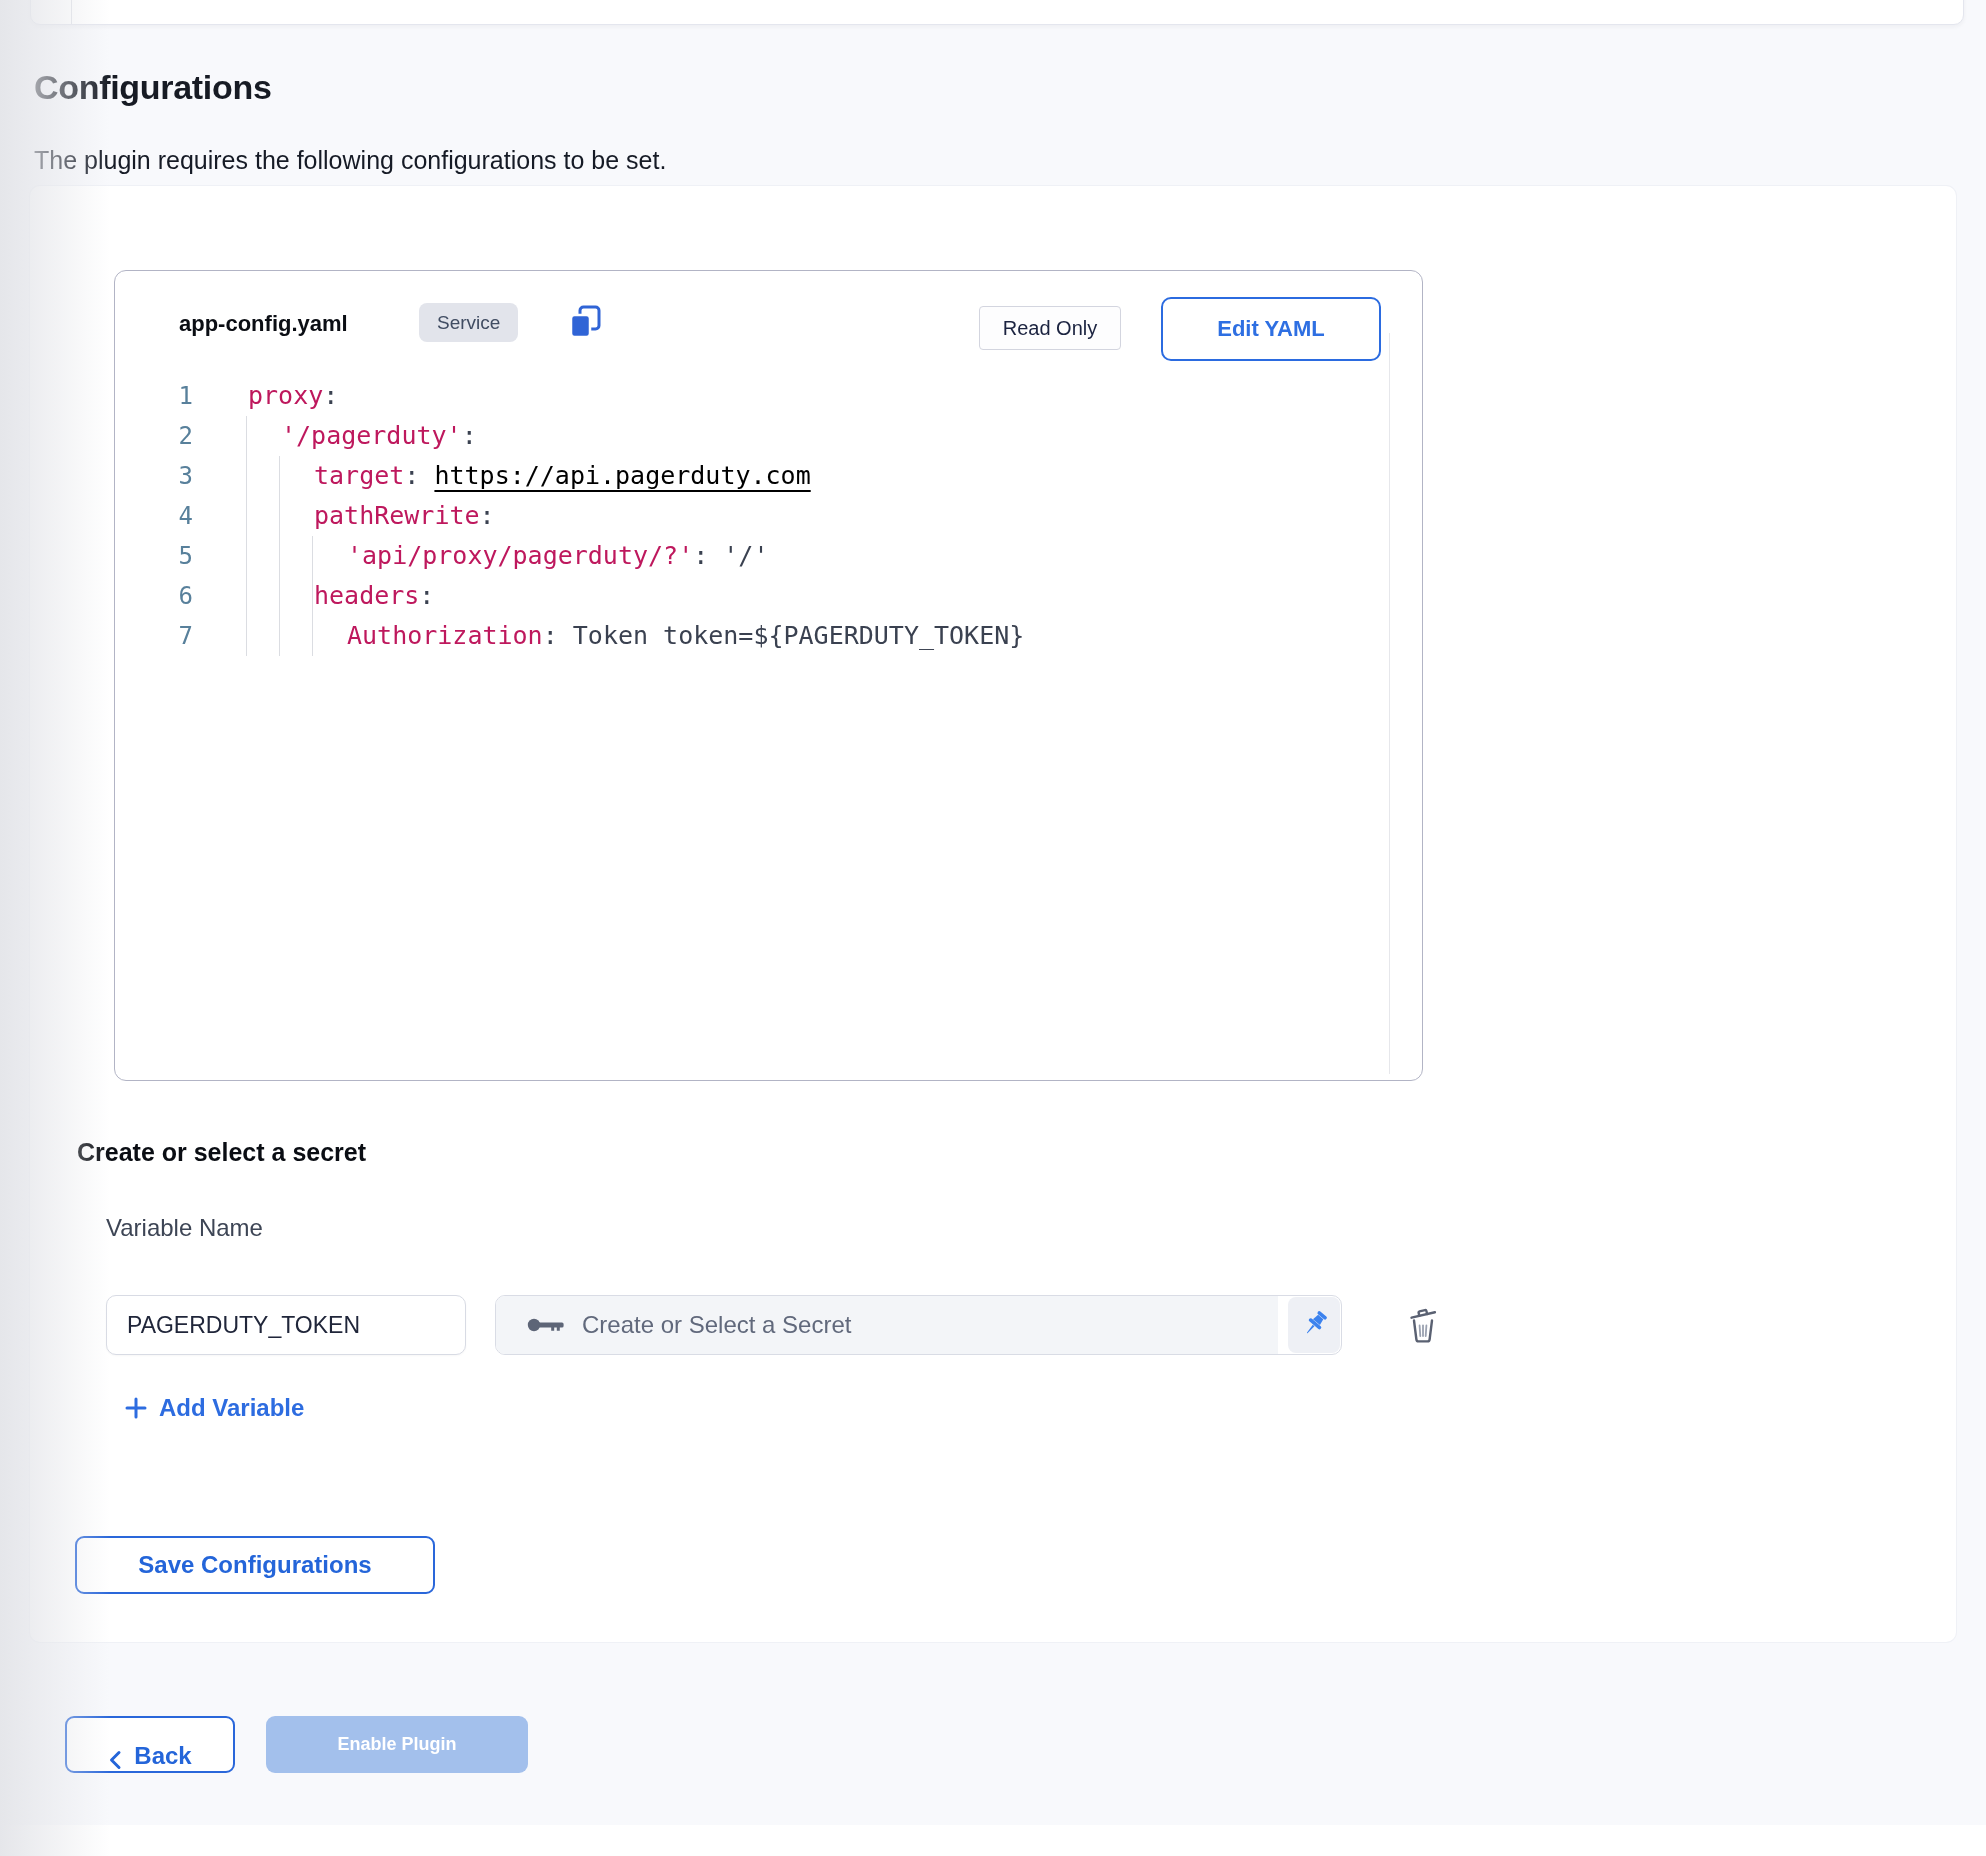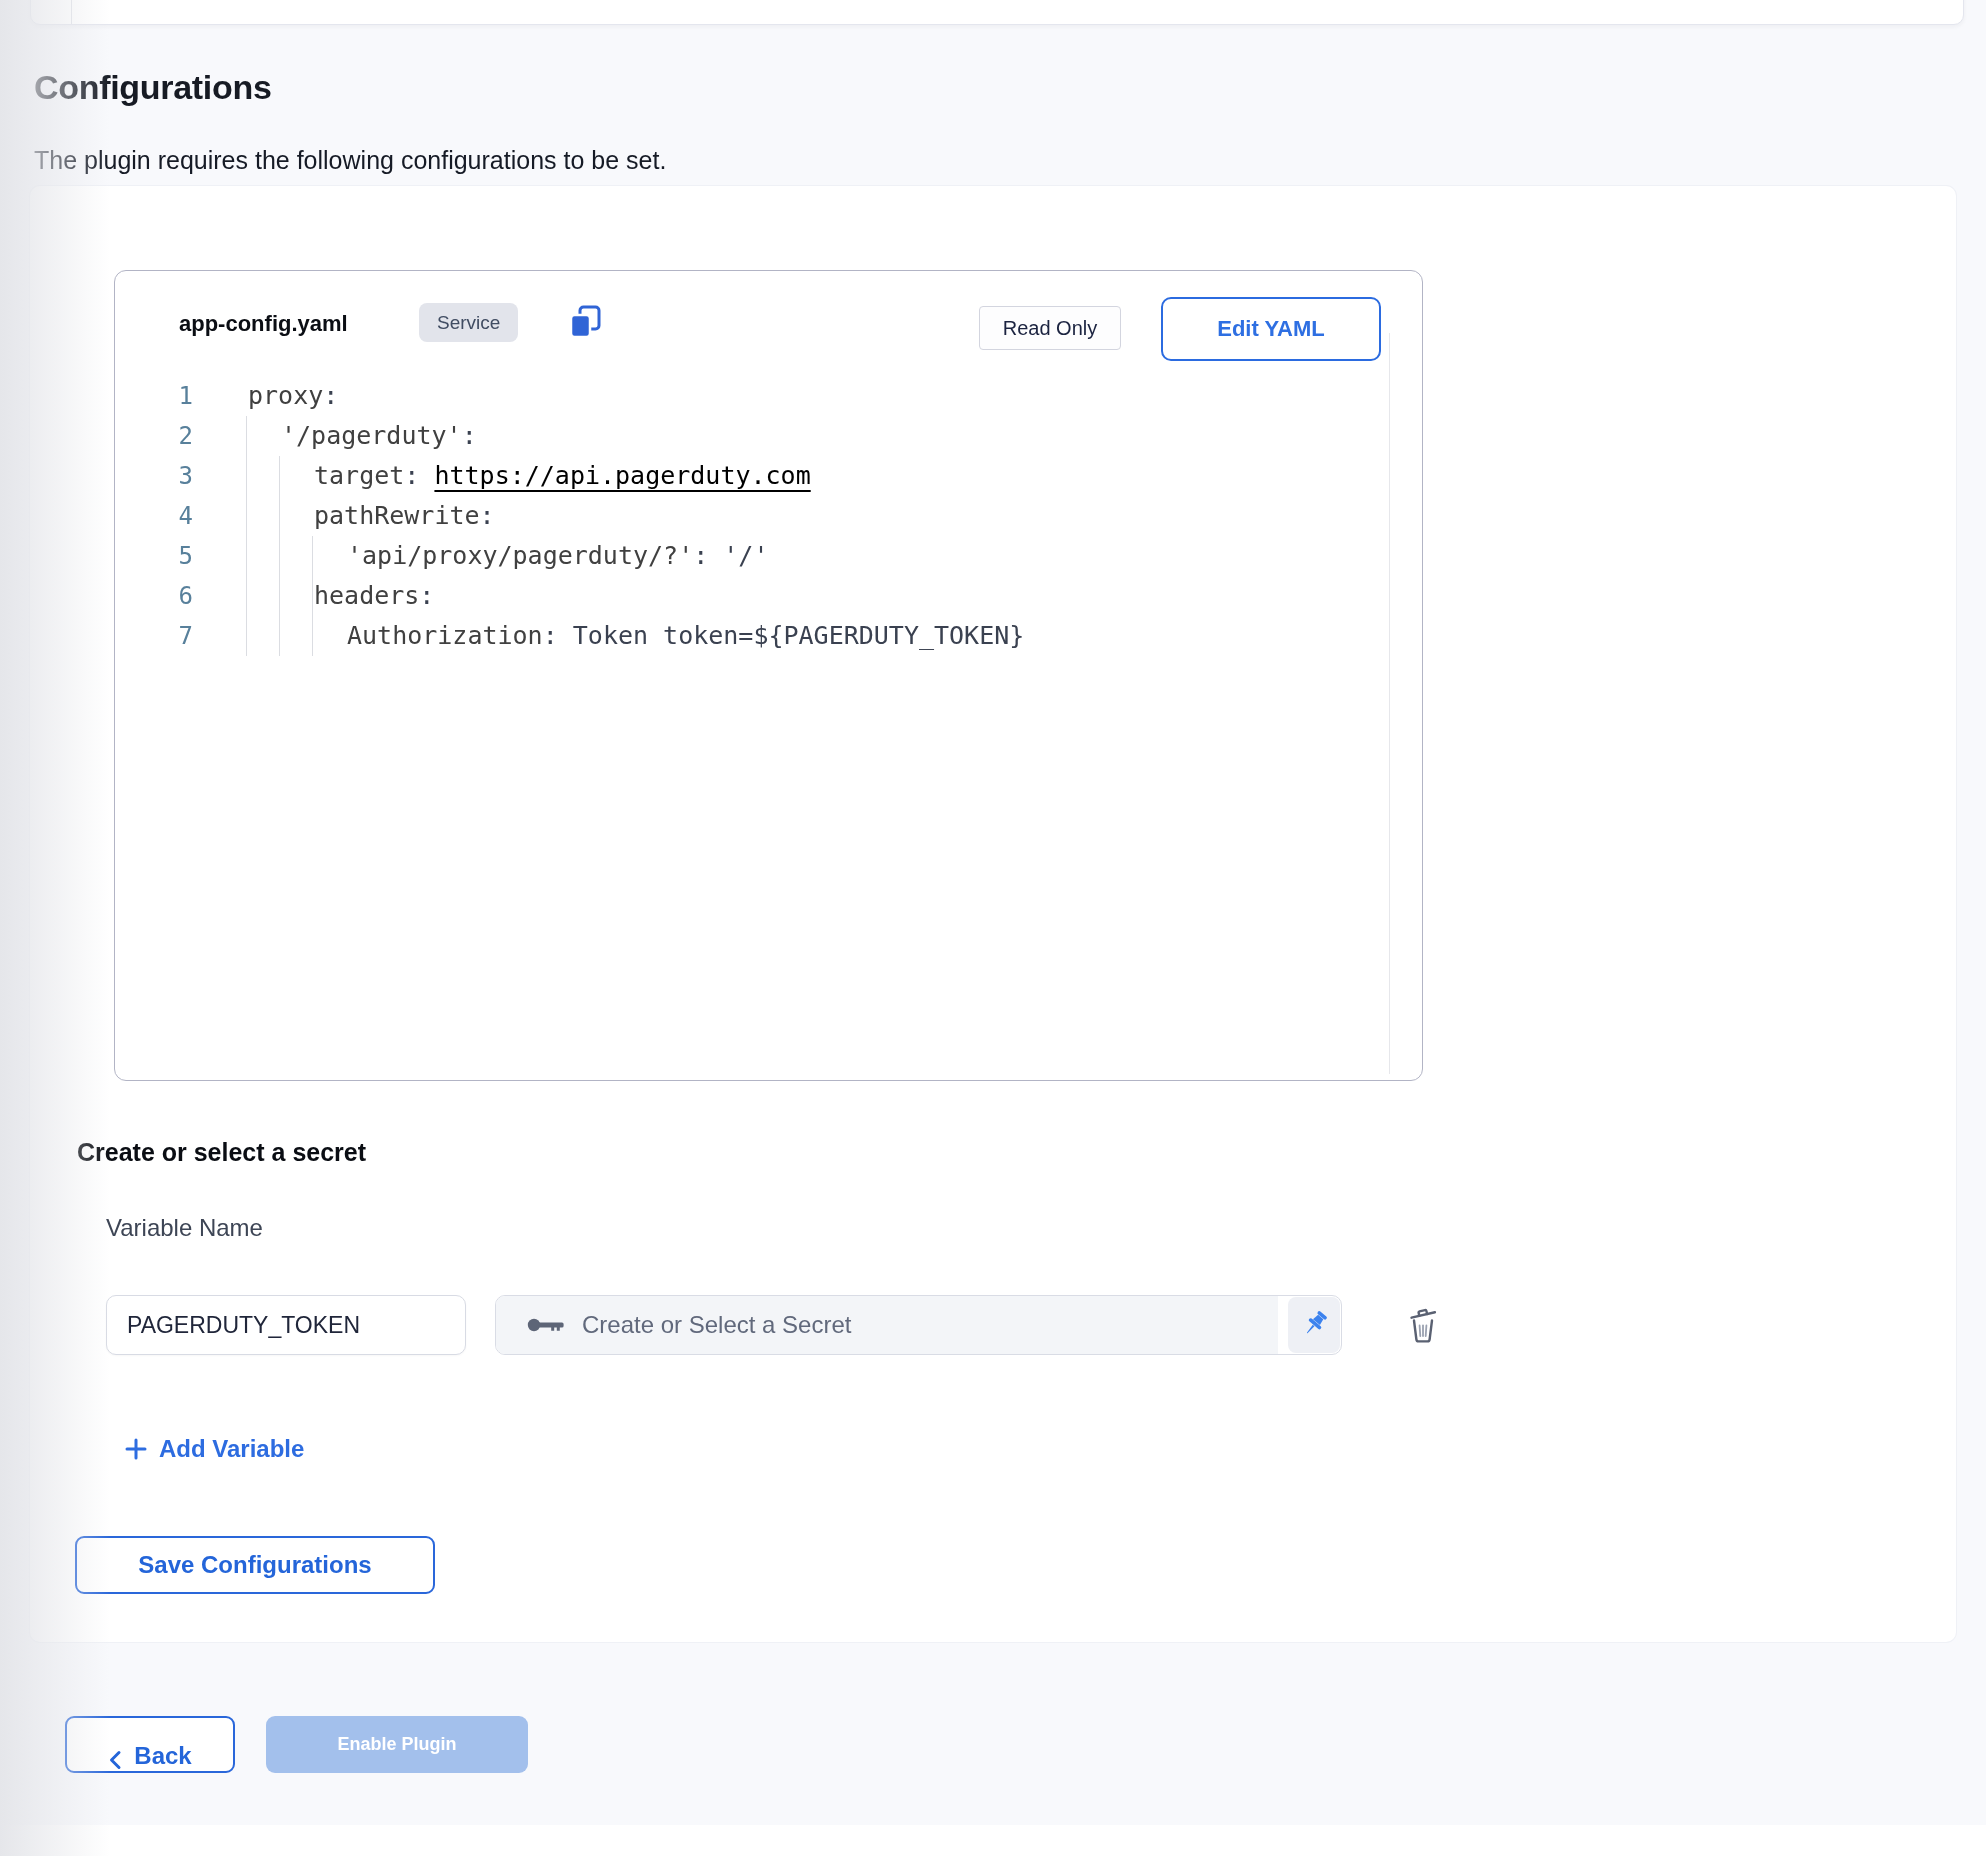--- a/index.html
+++ b/index.html
@@ -34,21 +34,21 @@
   .readonly-badge{left:864px;top:35px;width:142px;height:44px;display:flex;align-items:center;justify-content:center;
     background:#fdfdfe;border:1px solid #d3d5df;border-radius:4px;font-size:20px;color:#1b2340;box-sizing:border-box;}
   .edit-yaml-btn{left:1046px;top:26px;width:220px;height:64px;background:#fff;
     border:2px solid #2b6be0;border-radius:10px;font-size:22px;font-weight:700;color:#2e6fe2;
     font-family:"Liberation Sans",sans-serif;cursor:pointer;box-sizing:border-box;}
   
   .code-block{left:0;top:105px;right:34px;}
   .code-line{display:flex;height:40px;}
   .ln{flex:0 0 78px;text-align:right;font:24px/40px "DejaVu Sans Mono",monospace;color:#58809b;}
   .lc{font:25px/40px "DejaVu Sans Mono",monospace;white-space:pre;color:#3a4150;}
-  .tok-key{color:#404040;margin-top:30px;}
+  .tok-key{color:#be185d;margin-top:30px;}
   .tok-plain{color:#3a4150;}
   .tok-link{color:#000000;text-decoration:underline;text-underline-offset:6px;text-decoration-thickness:2px;}
   .indent-guide{position:absolute;width:1px;background:#dbdde2;}
   .guide-a{left:131px;top:145px;height:240px;}
   .guide-b{left:164px;top:185px;height:200px;}
   .guide-c{left:197px;top:265px;height:120px;}
   .scroll-gutter-line{position:absolute;left:1274px;top:62px;width:1px;height:741px;background:#e6e7eb;}
   
   .secret-title{left:47px;top:952px;font-size:25px;font-weight:700;color:#0a0d13;}
   .variable-label{left:76px;top:1028px;font-size:24px;color:#3d4555;}
@@ -57,21 +57,21 @@
     font-size:23px;color:#20263a;font-family:"Liberation Sans",sans-serif;box-shadow:0 1px 2px rgba(40,44,63,.04);}
   .secret-select{left:465px;top:1109px;width:847px;height:60px;box-sizing:border-box;display:flex;
     border:1px solid #d9dce5;border-radius:10px;background:#fff;overflow:hidden;cursor:pointer;}
   .secret-main{flex:1;display:flex;align-items:center;background:#f3f5f8;padding-left:30px;}
   .secret-placeholder{font-size:24px;color:#61697c;margin-left:18px;}
   .secret-gap{flex:0 0 9px;background:#fff;}
   .pin-btn{flex:0 0 52px;margin:1px;display:flex;align-items:center;justify-content:center;
     background:#eef0f5;border-radius:8px;border:none;cursor:pointer;padding:0;}
   .trash-btn{left:1368px;top:1114px;width:50px;height:50px;display:flex;align-items:center;justify-content:center;
     background:none;border:none;cursor:pointer;padding:0;}
-  .add-variable{left:95px;top:1208px;display:flex;align-items:center;gap:12px;cursor:pointer;margin-top:41px;}
+  .add-variable{left:95px;top:1208px;display:flex;align-items:center;gap:12px;cursor:pointer;}
   .add-variable-label{font-size:24px;font-weight:600;color:#2d6ce0;}
   .save-btn{left:45px;top:1350px;width:360px;height:58px;background:#fff;border:2px solid #2a67da;border-radius:9px;
     font-size:24px;font-weight:700;color:#2465d9;font-family:"Liberation Sans",sans-serif;cursor:pointer;box-sizing:border-box;}
   
   .back-btn{left:65px;top:1716px;width:170px;height:57px;z-index:2;background:#fff;border:2px solid #2a67da;border-radius:9px;
     display:flex;align-items:flex-end;justify-content:center;gap:12px;
     font-size:24px;font-weight:700;color:#2465d9;font-family:"Liberation Sans",sans-serif;cursor:pointer;box-sizing:border-box;}
   .enable-btn{left:266px;top:1716px;width:262px;height:57px;z-index:2;background:#a3c0ec;border:none;border-radius:9px;
     font-size:18px;font-weight:700;color:#ffffff;font-family:"Liberation Sans",sans-serif;box-sizing:border-box;}
 </style>

